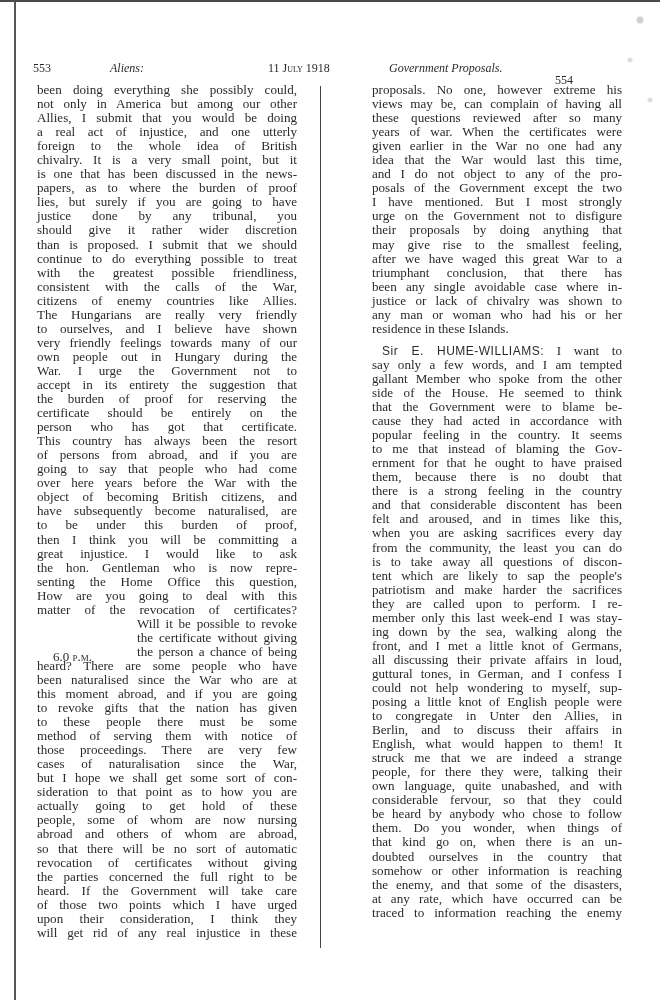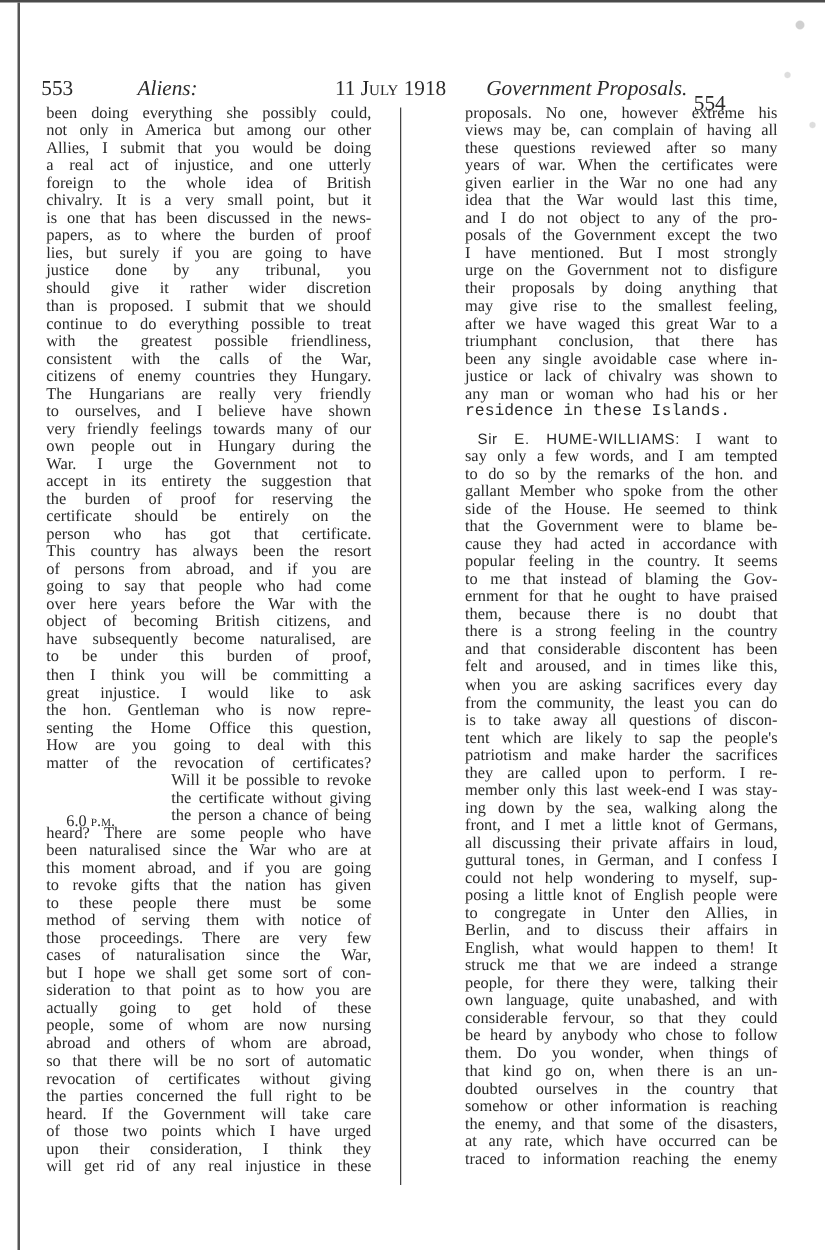--- a/index.html
+++ b/index.html
@@ -17,37 +17,37 @@
     position: absolute; left: 14px; top: 2px; width: 2px; height: 998px; background: #555;
   }
   .right-speckle {
     position: absolute; right: 0; top: 0; width: 60px; height: 140px;
     background: radial-gradient(circle at 40px 20px, rgba(120,120,120,0.35) 0 3px, transparent 4px),
                 radial-gradient(circle at 30px 60px, rgba(120,120,120,0.25) 0 2px, transparent 3px),
                 radial-gradient(circle at 50px 100px, rgba(120,120,120,0.25) 0 2px, transparent 3px);
   }
   .header {
     position: absolute; top: 61px; left: 33px; width: 540px; height: 20px;
-    font-size: 17px;
+    font-size: 12px;
   }
   .header span { position: absolute; top: 0; white-space: nowrap; }
   .hdr-left-num { left: 0; }
   .hdr-title-left { left: 77px; font-style: italic; }
   .hdr-date { left: 235px; font-variant: small-caps; }
   .hdr-title-right { left: 356px; font-style: italic; }
   .hdr-right-num { left: 522px; margin-top: 12px; }
   .col {
     position: absolute; top: 83px; font-size: 13.1px; line-height: 14.05px;
   }
   .col-left { left: 37px; width: 260px; }
   .col-right { left: 330px; width: 250px; margin-left: 42px; }
   .line {
     white-space: nowrap; text-align: justify; text-align-last: justify; height: 14.05px;
   }
-  .line.last { text-align-last: left; font-family: Liberation Mono, monospace; }
+  .line.last { text-align-last: left; }
   .gutter {
     position: absolute; left: 320px; top: 86px; width: 1px; height: 862px; background: #444;
   }
   .speaker { font-family: "Liberation Sans", "DejaVu Sans", sans-serif; font-size: 12px; letter-spacing: 0.5px; }
   .margin-note {
     position: absolute; left: 53px; top: 649px; font-size: 13px; white-space: nowrap;
   }
   .margin-note .sc { font-variant: small-caps; }
   .gap { height: 8px; }
 </style>
@@ -78,21 +78,21 @@
       <div class="line">chivalry. It is a very small point, but it</div>
       <div class="line">is one that has been discussed in the news-</div>
       <div class="line">papers, as to where the burden of proof</div>
       <div class="line">lies, but surely if you are going to have</div>
       <div class="line">justice done by any tribunal, you</div>
       <div class="line">should give it rather wider discretion</div>
       <div class="line">than is proposed. I submit that we should</div>
       <div class="line">continue to do everything possible to treat</div>
       <div class="line">with the greatest possible friendliness,</div>
       <div class="line">consistent with the calls of the War,</div>
-      <div class="line">citizens of enemy countries they Hungary.</div>
+      <div class="line">citizens of enemy countries like Allies.</div>
       <div class="line">The Hungarians are really very friendly</div>
       <div class="line">to ourselves, and I believe have shown</div>
       <div class="line">very friendly feelings towards many of our</div>
       <div class="line">own people out in Hungary during the</div>
       <div class="line">War. I urge the Government not to</div>
       <div class="line">accept in its entirety the suggestion that</div>
       <div class="line">the burden of proof for reserving the</div>
       <div class="line">certificate should be entirely on the</div>
       <div class="line">person who has got that certificate.</div>
       <div class="line">This country has always been the resort</div>
@@ -161,21 +161,20 @@
       <div class="line">any man or woman who had his or her</div>
       <div class="line last">residence in these Islands.</div>
     </div>
   <div class="gap"></div>
   <div class="line" style="padding-left:10px;">
     <span class="speaker">Sir E. HUME-WILLIAMS:</span>
     <span>I want to</span>
   </div>
   <div id="right-part2">
       <div class="line">say only a few words, and I am tempted</div>
-      <div class="line">to do so by the remarks of the hon. and</div>
       <div class="line">gallant Member who spoke from the other</div>
       <div class="line">side of the House. He seemed to think</div>
       <div class="line">that the Government were to blame be-</div>
       <div class="line">cause they had acted in accordance with</div>
       <div class="line">popular feeling in the country. It seems</div>
       <div class="line">to me that instead of blaming the Gov-</div>
       <div class="line">ernment for that he ought to have praised</div>
       <div class="line">them, because there is no doubt that</div>
       <div class="line">there is a strong feeling in the country</div>
       <div class="line">and that considerable discontent has been</div>

